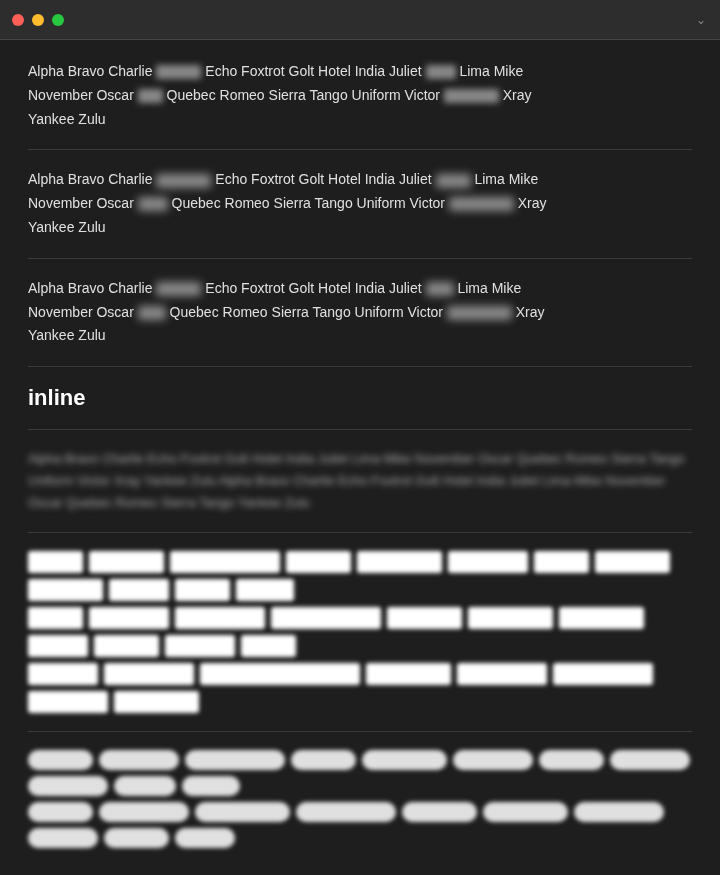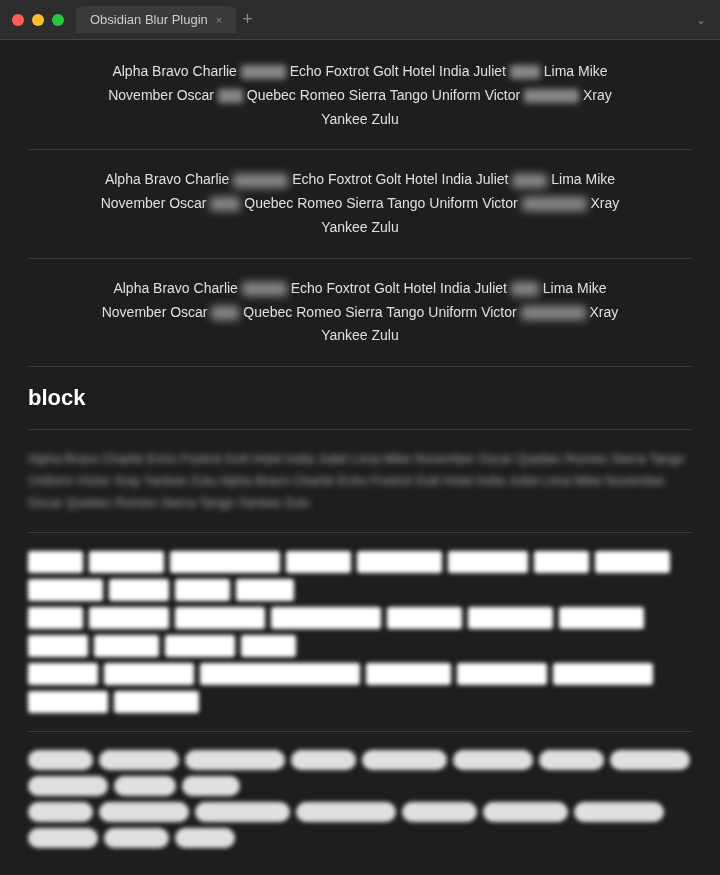--- a/index.html
+++ b/index.html
@@ -167,38 +167,30 @@
 
     .rounded-blurred-block {
       background: #e0e0e0;
       border-radius: 10px;
       height: 20px;
       filter: blur(2px);
     }
 
     .paragraph-group {
       margin-bottom: 4px;
-      text-align: center;
     }
   </style>
 </head>
 <body>
 
 <div class="titlebar">
   <div class="traffic-lights">
     <div class="traffic-light close"></div>
     <div class="traffic-light minimize"></div>
     <div class="traffic-light maximize"></div>
-  </div>
-  <div class="tab-bar">
-    <div class="tab">
-      <span>Obsidian Blur Plugin</span>
-      <span class="tab-close">×</span>
-    </div>
-    <span class="tab-add">+</span>
   </div>
   <span class="tab-chevron">⌄</span>
 </div>
 
 <div class="content">
 
   <div>
 
     <div class="paragraph-group">
       <div class="inline-paragraph">
@@ -249,21 +241,21 @@
         <span class="blur-lg" style="width:65px;"></span>
         <span> Xray</span><br>
         <span>Yankee Zulu</span>
       </div>
     </div>
 
     <hr class="divider">
   </div>
 
   <div class="block-section">
-    <div class="section-title">block</div>
+    <div class="section-title">inline</div>
 
     <hr class="divider">
 
     <div class="blurred-block-area" style="margin-bottom:18px; filter: blur(3px); color:#aaa; font-size:13px; line-height:1.7;">
       Alpha Bravo Charlie Echo Foxtrot Golt Hotel India Juliet Lima Mike November Oscar Quebec Romeo Sierra Tango Uniform Victor Xray Yankee Zulu Alpha Bravo Charlie Echo Foxtrot Golt Hotel India Juliet Lima Mike November Oscar Quebec Romeo Sierra Tango Yankee Zulu
     </div>
 
     <hr class="divider">
 
     <div class="blurred-row">

